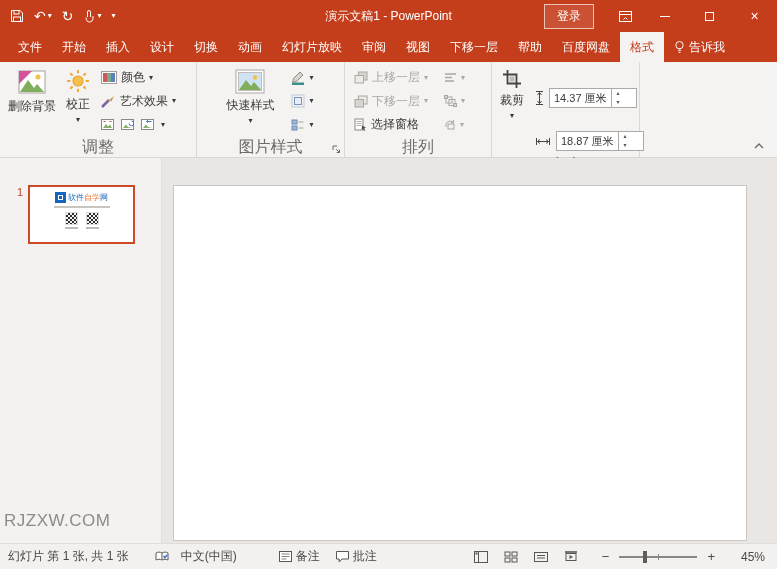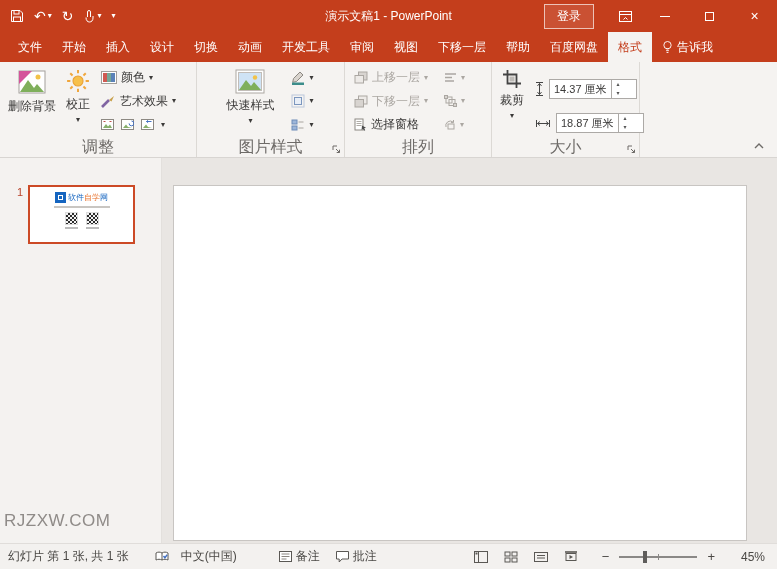--- a/index.html
+++ b/index.html
@@ -40,21 +40,21 @@
   .smallcol { display:flex; flex-direction:column; justify-content:space-between; padding:2px 2px 4px; }
   .smallrow { display:flex; align-items:center; gap:4px; height:21px; padding:0 4px; white-space:nowrap; }
   .smallrow .srlbl { font-size:12px; }
   .disabled, .disabled .srlbl, .disabled .caret2 { color:#ABA7A2; }
   .caret2 { font-size:8px; color:#3B3A39; line-height:1; }
   .iconrow { display:flex; align-items:center; gap:7px; height:21px; padding:0 4px; }
   .numfield { display:flex; align-items:center; border:1px solid #ACA9A6; background:#fff; height:20px; width:88px; }
   .numfield input { border:0; outline:0; width:61px; font-size:11px; padding:0 4px; font-family:inherit; color:#3B3A39; background:transparent; }
   .spin { width:13px; align-self:stretch; border-left:1px solid #ACA9A6; display:flex; flex-direction:column; }
   .spin span { flex:1; font-size:6px; line-height:8px; text-align:center; color:#555; }
-  .fieldrow { display:flex; align-items:center; gap:5px; height:24px; margin-top:10px; }
+  .fieldrow { display:flex; align-items:center; gap:5px; height:24px; margin-top:19px; }
   .collapse-btn { position:absolute; right:10px; bottom:5px; padding:3px; }
 
   
   .workspace { flex:1; display:flex; min-height:0; position:relative; }
   .slidepanel { width:162px; background:#F4F2F0; border-right:1px solid #E3E0DD; position:relative; flex:0 0 auto; }
   .thumbwrap { display:flex; margin:27px 0 0 10px; }
   .thumb-num { width:18px; text-align:right; padding-right:5px; padding-top:1px; font-size:11px; color:#B8432A; }
   .thumb { width:107px; height:59px; background:#fff; border:2px solid #CC4A26; display:flex; flex-direction:column; align-items:center; padding-top:5px; }
   .logo-row { display:flex; align-items:center; gap:2px; }
   .logo-sq { width:11px; height:11px; background:#1565C0; display:flex; align-items:center; justify-content:center; }
@@ -143,21 +143,21 @@
     </div>
   </div>
 
   <div class="tabrow">
     <div class="tab">文件</div>
     <div class="tab">开始</div>
     <div class="tab">插入</div>
     <div class="tab">设计</div>
     <div class="tab">切换</div>
     <div class="tab">动画</div>
-    <div class="tab">开发工具</div>
+    <div class="tab">幻灯片放映</div>
     <div class="tab">审阅</div>
     <div class="tab">视图</div>
     <div class="tab">下移一层</div>
     <div class="tab">帮助</div>
     <div class="tab">百度网盘</div>
     <div class="tab active">格式</div>
     <div class="tab">
       <span class="ticon ic">
         <svg width="11" height="14" viewBox="0 0 12 15">
             <circle cx="6" cy="5.5" r="4" fill="none" stroke="#fff"></circle>

